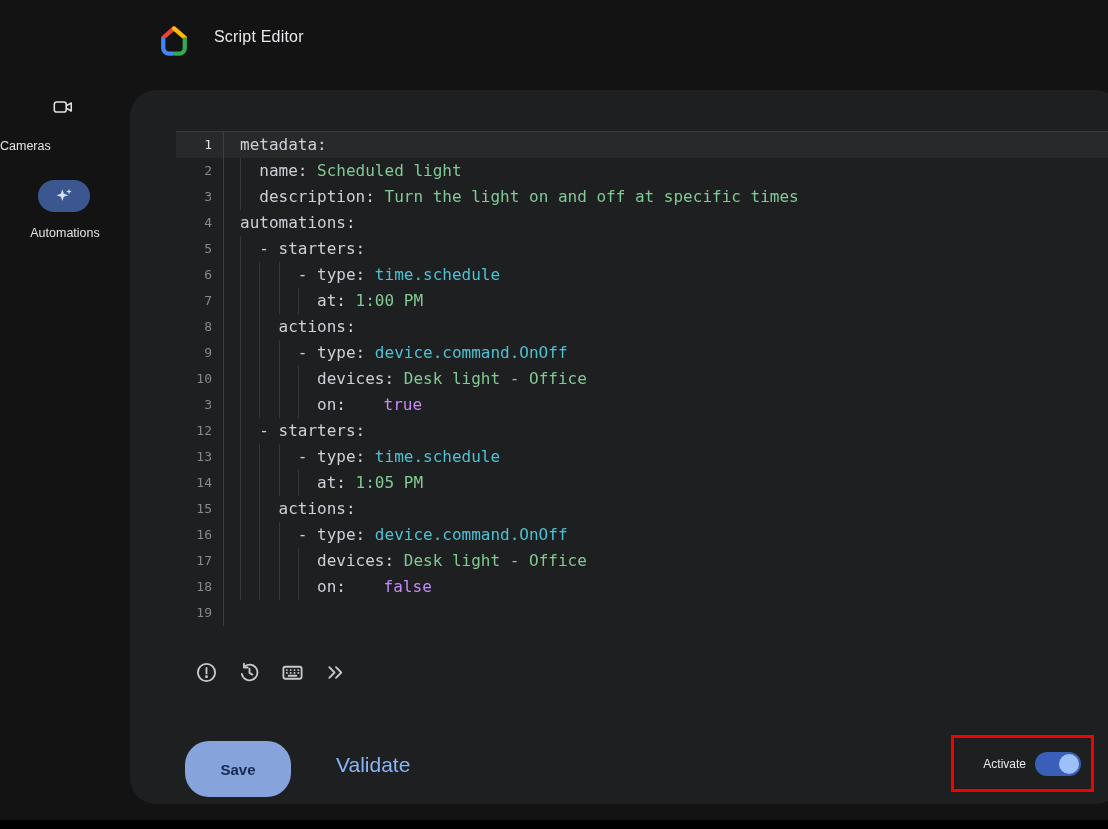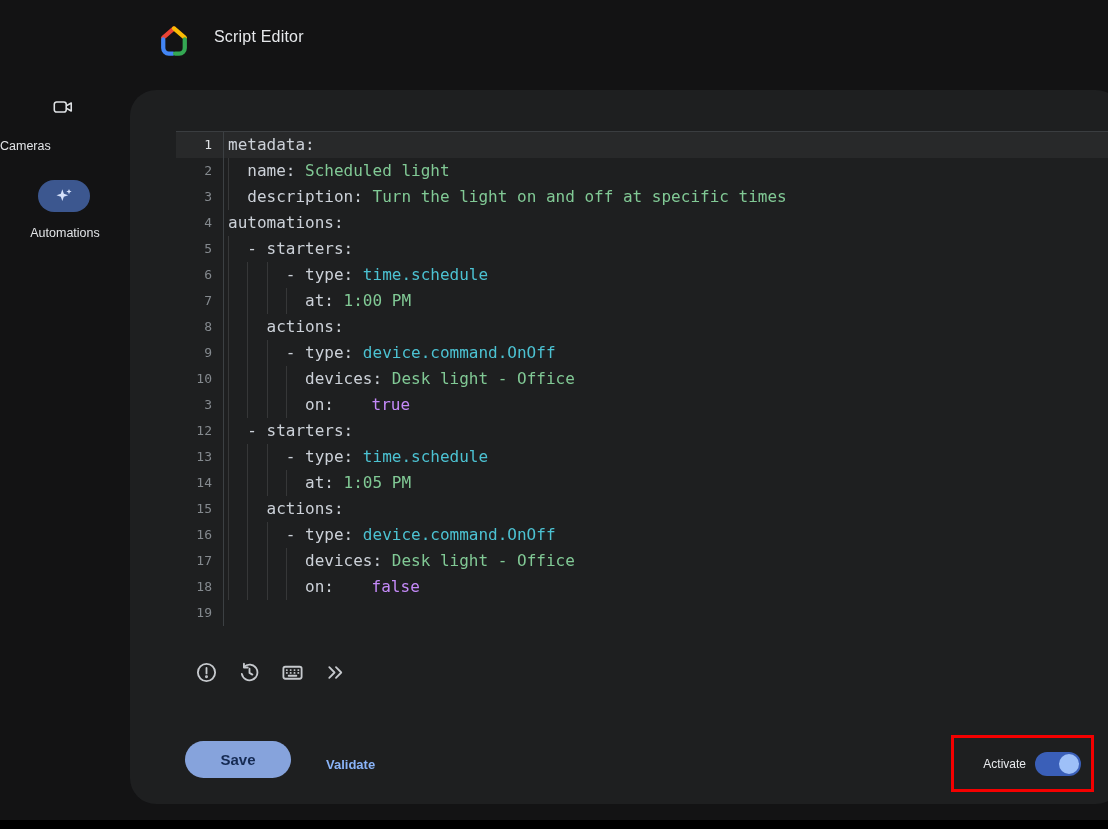--- a/index.html
+++ b/index.html
@@ -22,40 +22,40 @@
          background:#1e1f20;border-radius:26px;}
   .ed-top{position:absolute;left:176px;top:131px;right:0;height:1px;background:#3a3d40;}
 
   
   .editor{position:absolute;left:176px;top:132px;right:0;
           font-family:"DejaVu Sans Mono",monospace;font-size:16px;}
   .cl{display:flex;height:26px;line-height:26px;}
   .cl.active{background:rgba(232,234,237,.05);}
   .ln{flex:none;width:36px;text-align:right;padding-right:11px;color:#84898e;font-size:13px;}
   .cl.active .ln{color:#dfe2e5;}
-  .codewrap{flex:1;border-left:1px solid #3c4043;padding-left:4px;white-space:pre;
+  .codewrap{flex:1;border-left:1px solid #3c4043;padding-left:16px;white-space:pre;
             color:#c9ced6;}
   .g{display:inline-block;width:2ch;box-sizing:border-box;border-left:1px solid rgba(255,255,255,.11);}
   .k{color:var(--key,#ccd1d8);}
   .s{color:var(--string,#81c995);}
   .t{color:var(--type,#4cc2d2);}
   .b{color:var(--bool,#c58af9);margin-left:28px;}
 
   
   .toolbar{position:absolute;left:194px;top:660px;display:flex;gap:19px;align-items:center;}
   .tbtn{width:24px;height:24px;display:flex;align-items:center;justify-content:center;cursor:pointer;}
   .tbtn svg{stroke:#c6c9cd;fill:none;stroke-width:1.9;stroke-linecap:round;stroke-linejoin:round;}
 
   
-  .save{position:absolute;left:185px;top:741px;width:106px;height:37px;border-radius:24px;
+  .save{position:absolute;left:185px;top:741px;width:106px;height:56px;border-radius:24px;
         background:#86a3dc;color:#152a52;font-size:15px;font-weight:700;border:none;
         display:flex;align-items:center;justify-content:center;cursor:pointer;
         font-family:"Liberation Sans",sans-serif;}
-  .validate{position:absolute;left:326px;top:741px;height:47px;display:flex;align-items:center;
-            color:var(--accent,#8ab4f8);font-size:13px;font-weight:700;cursor:pointer;}
+  .validate{position:absolute;left:336px;top:741px;height:47px;display:flex;align-items:center;
+            color:var(--accent,#8ab4f8);font-size:21px;font-weight:400;cursor:pointer;}
   .annotation{position:absolute;left:951px;top:735px;width:143px;height:57px;box-sizing:border-box;
               border:3px solid var(--annotation,#f40000);display:flex;align-items:center;
               justify-content:flex-end;gap:9px;padding-right:10px;}
   .activate-lbl{color:#e8eaed;font-size:12px;}
   .toggle{position:relative;width:46px;height:24px;border-radius:13px;background:#565a60;
           flex:none;cursor:pointer;}
   .toggle .knob{position:absolute;left:2px;top:2px;width:20px;height:20px;border-radius:50%;
                 background:#9aa0a6;}
   .toggle.on{background:#3a5fb8;}
   .toggle.on .knob{left:auto;right:2px;background:#9ec0f8;}

